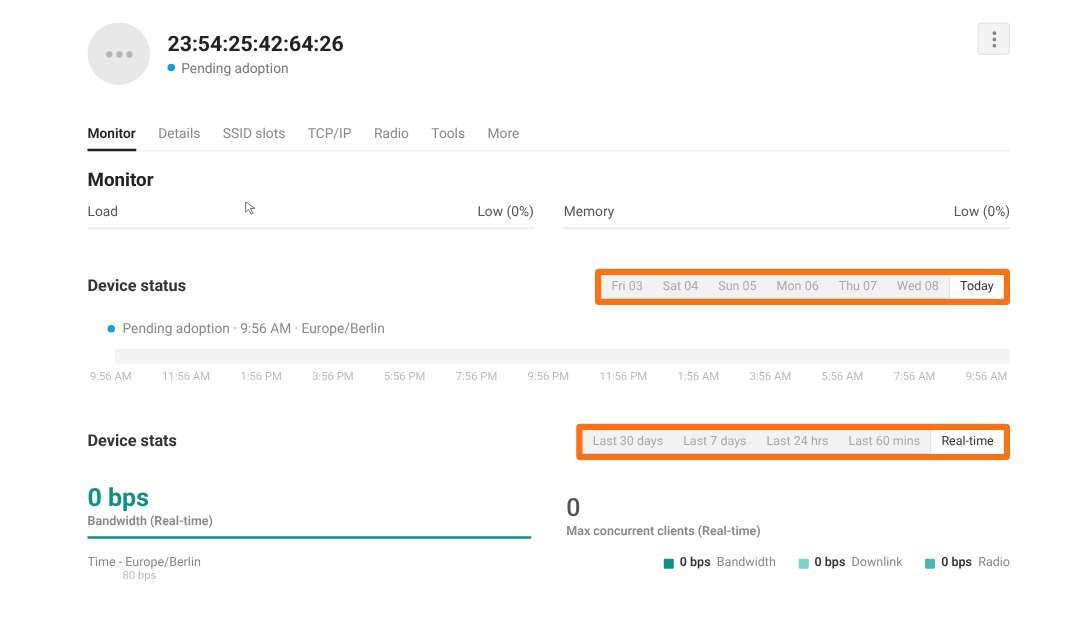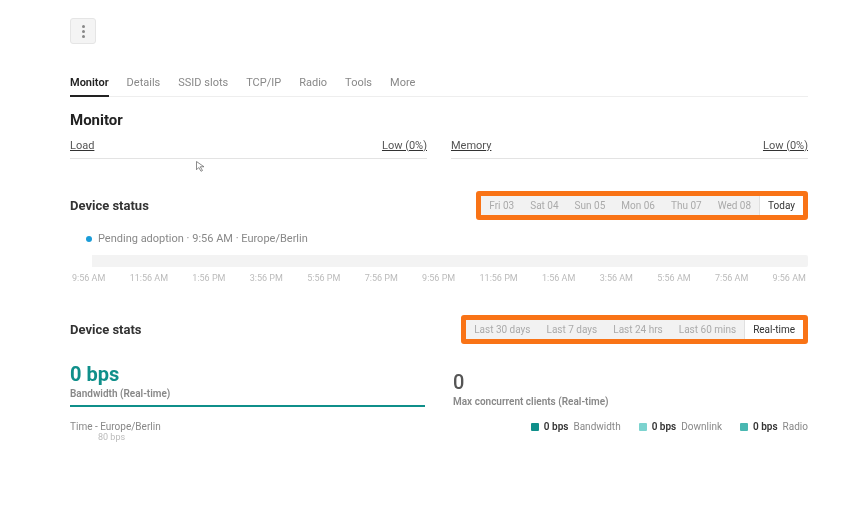--- a/index.html
+++ b/index.html
@@ -85,21 +85,20 @@
   .section-title {
     font-size: 15px;
     font-weight: 700;
     color: #222;
     margin-top: 14px;
   }
   .metrics-row {
     display: flex;
     gap: 24px;
     margin-top: 10px;
-    text-decoration: underline;
   }
   .metric {
     flex: 1;
     display: flex;
     justify-content: space-between;
     align-items: center;
     font-size: 11px;
     color: #555;
     padding-bottom: 6px;
     border-bottom: 1px solid #e3e3e3;
@@ -209,20 +208,34 @@
     width: 12px; height: 12px;
     pointer-events: none;
   }
 </style>
 </head>
 <body>
 
 <div class="container">
 
   <div class="header-row">
+    <div class="header-left">
+      <div class="avatar">
+        <span class="avatar-dot"></span>
+          <span class="avatar-dot"></span>
+          <span class="avatar-dot"></span>
+      </div>
+      <div class="title-block">
+        <div class="device-id">23:54:25:42:64:26</div>
+        <div class="status-line">
+          <span class="status-dot"></span>
+          <span>Pending adoption</span>
+        </div>
+      </div>
+    </div>
     <div class="more-btn">
       <span></span>
         <span></span>
         <span></span>
     </div>
   </div>
 
   <div class="tabs">
     <div class="tab active">Monitor</div>
     <div class="tab">Details</div>

